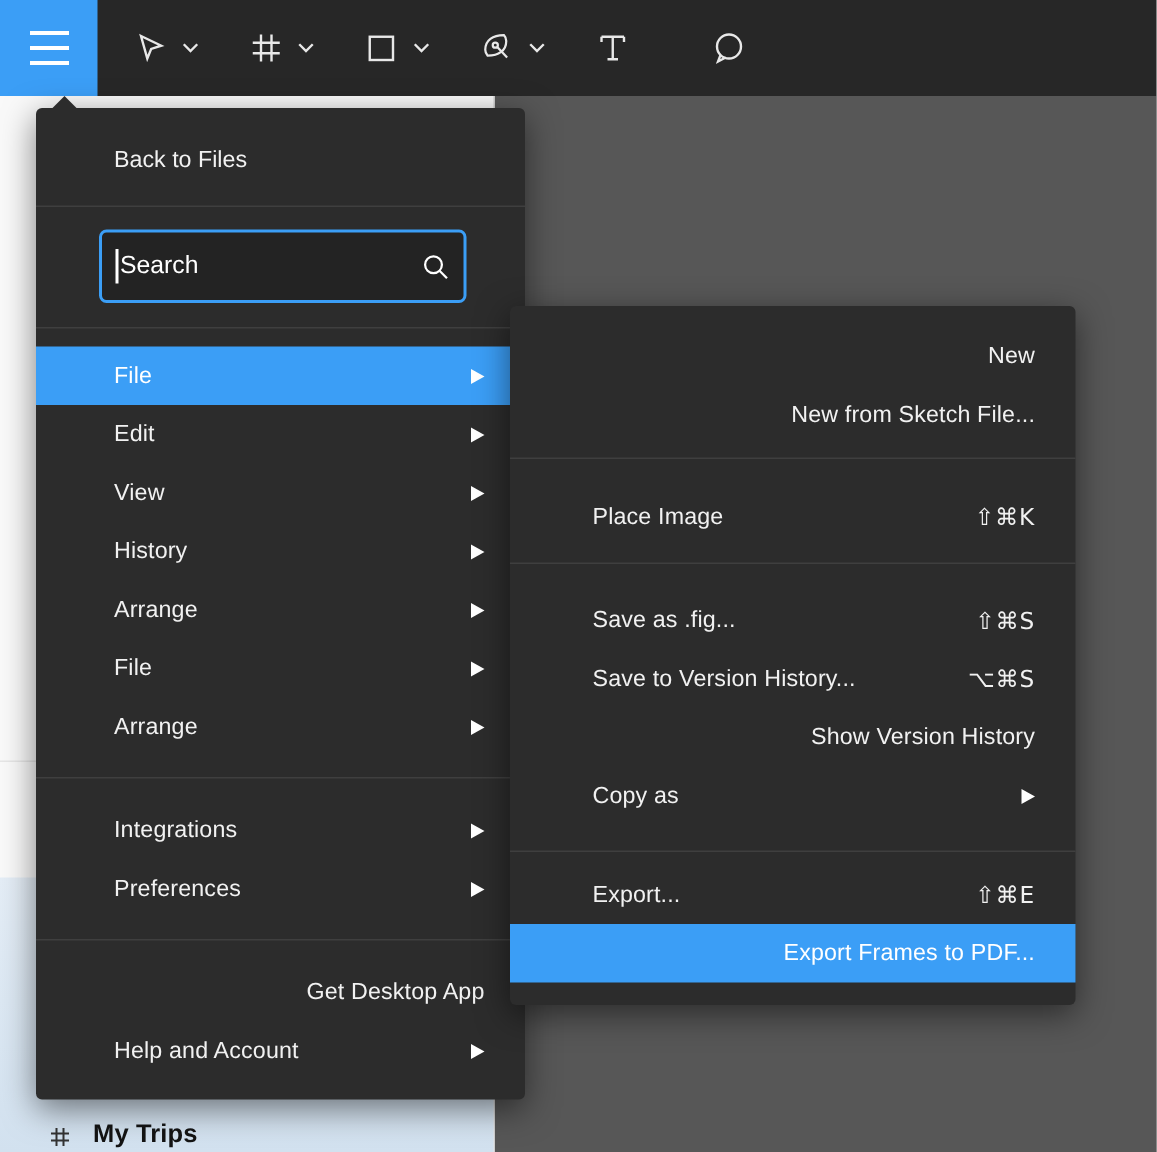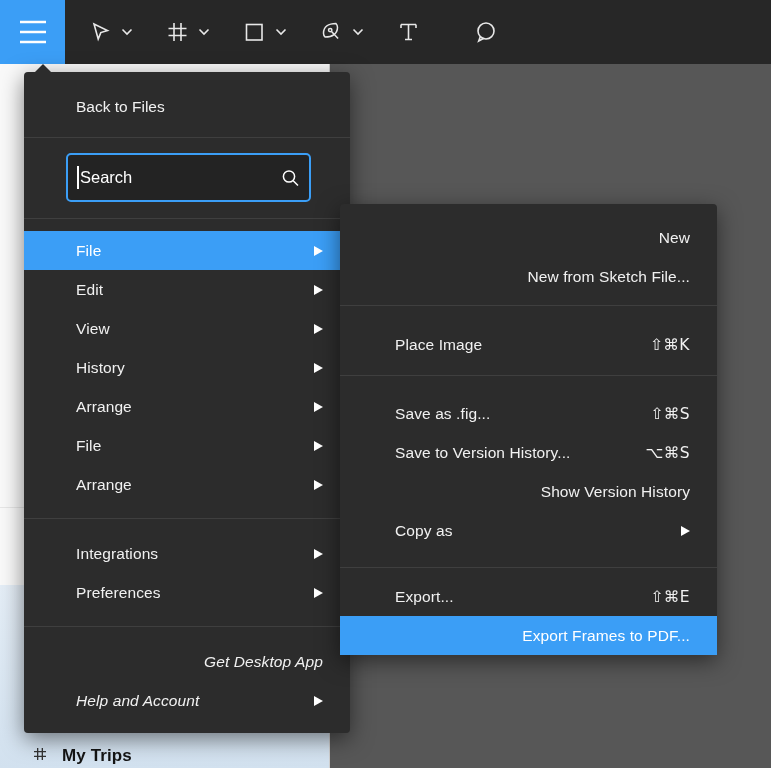--- a/index.html
+++ b/index.html
@@ -15,21 +15,21 @@
   .ticon svg { display:block; }
   .chev { margin-left:8px; display:flex; }
 
   
   .left-panel { position:absolute; left:0; top:64px; width:330px; height:704px;
                 background:var(--panel-bg,#f9f9f9); box-sizing:border-box;
                 border-right:1px solid #cfcfcf; z-index:1; }
   .panel-divider { position:absolute; left:0; top:443px; width:100%; height:1px; background:#e6e6e6; }
   .panel-blue { position:absolute; left:0; top:521px; width:100%; bottom:0;
                 background:linear-gradient(180deg,#e4edf6 0%, var(--panel-blue,#dce8f3) 45%, #d2e1ef 100%); }
-  .panel-item { position:absolute; left:32px; top:682px; display:flex; align-items:flex-start; gap:14px;
+  .panel-item { position:absolute; left:32px; top:682px; display:flex; align-items:flex-end; gap:14px;
                 color:#141414; }
   .panel-item .flabel { font-size:17px; font-weight:700; letter-spacing:.1px; }
   .panel-item .ficon { color:#333; display:flex; }
   .canvas { position:absolute; left:330px; top:64px; right:0; bottom:0; background:var(--canvas-bg,#575757); }
 
   
   .menu-pop { position:absolute; background:var(--menu-bg,#2c2c2c); border-radius:4px;
               box-shadow:0 6px 22px rgba(0,0,0,.5); color:#f1f1f1; font-size:15.5px; z-index:10; }
   .mrow { height:39px; display:flex; align-items:center; padding:0 27px 0 52px; letter-spacing:.1px;justify-content:flex-end; }
   .mrow.selected { background:var(--accent,#3b9ef6); color:#fff; }
@@ -50,29 +50,29 @@
   .search-wrap { position:relative; margin-left:42px; width:245px; height:49px; }
   .search-wrap input { width:100%; height:100%; box-sizing:border-box; background:#232323;
                        border:2px solid var(--accent,#3b9ef6); border-radius:5px; color:#fff;
                        font-size:16.5px; padding:0 40px 0 12px; outline:none;
                        font-family:"Liberation Sans","DejaVu Sans",sans-serif; }
   .search-wrap input::placeholder { color:#ffffff; opacity:1; }
   .caret-bar { position:absolute; left:11px; top:13px; width:1.5px; height:23px; background:#fff; }
   .search-icon { position:absolute; right:11px; top:50%; transform:translateY(-50%); color:#fff; display:flex; }
   #main-menu-sections .sec-0 { padding:12px 0 14px; }
   #main-menu-sections .sec-1 { padding:15px 0 14px; }
-  #main-menu-sections .sec-2 { padding:15px 0 13px;font-style:italic; }
+  #main-menu-sections .sec-2 { padding:15px 0 13px; }
 
   
   #file-submenu { left:340px; top:204px; width:377px; }
   #file-submenu .mrow { padding:0 27px 0 55px; }
   #file-submenu .sec-0 { padding:14px 0 9px; }
   #file-submenu .sec-1 { padding:19px 0 11px; }
   #file-submenu .sec-2 { padding:18px 0 17px; }
-  #file-submenu .sec-3 { padding:9px 0 0; }
+  #file-submenu .sec-3 { padding:9px 0 15px; }
 </style>
 </head>
 <body>
 
 <div class="app">
 
   <div class="left-panel">
     <div class="panel-divider"></div>
     <div class="panel-blue"></div>
     <div class="panel-item">

